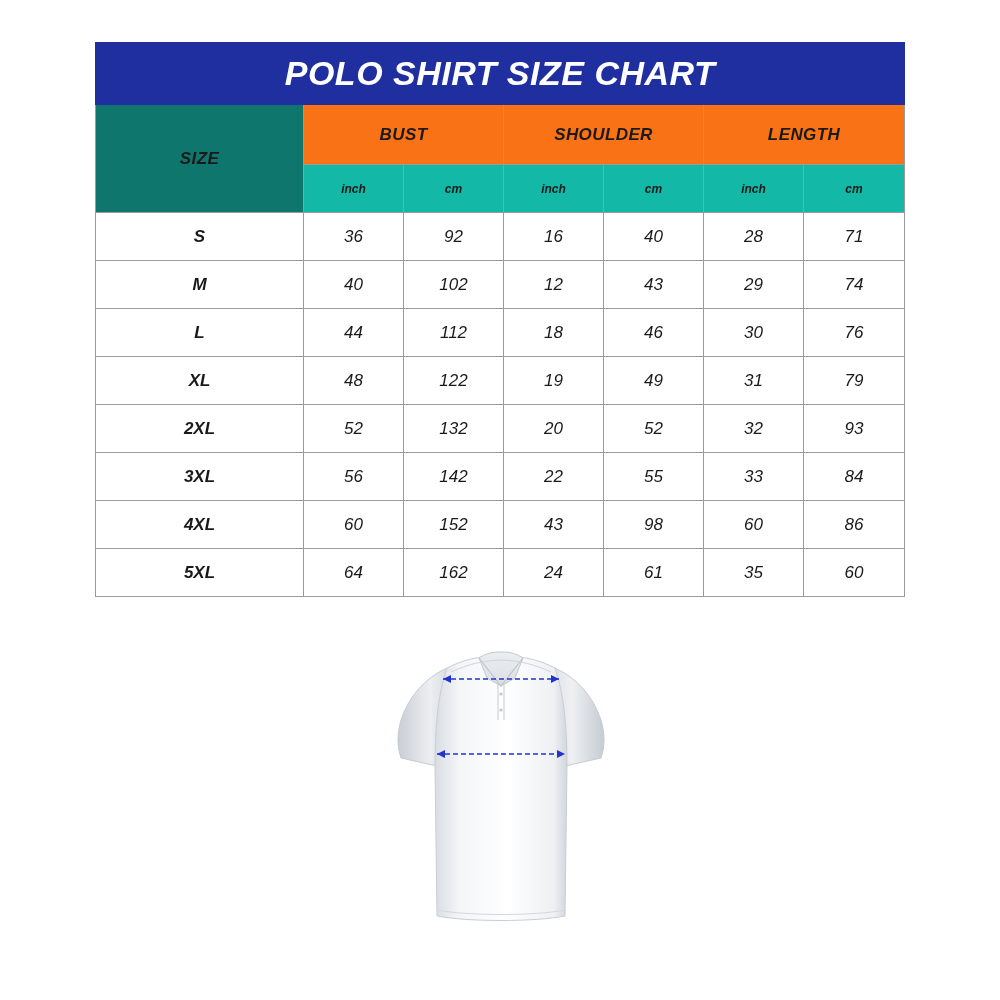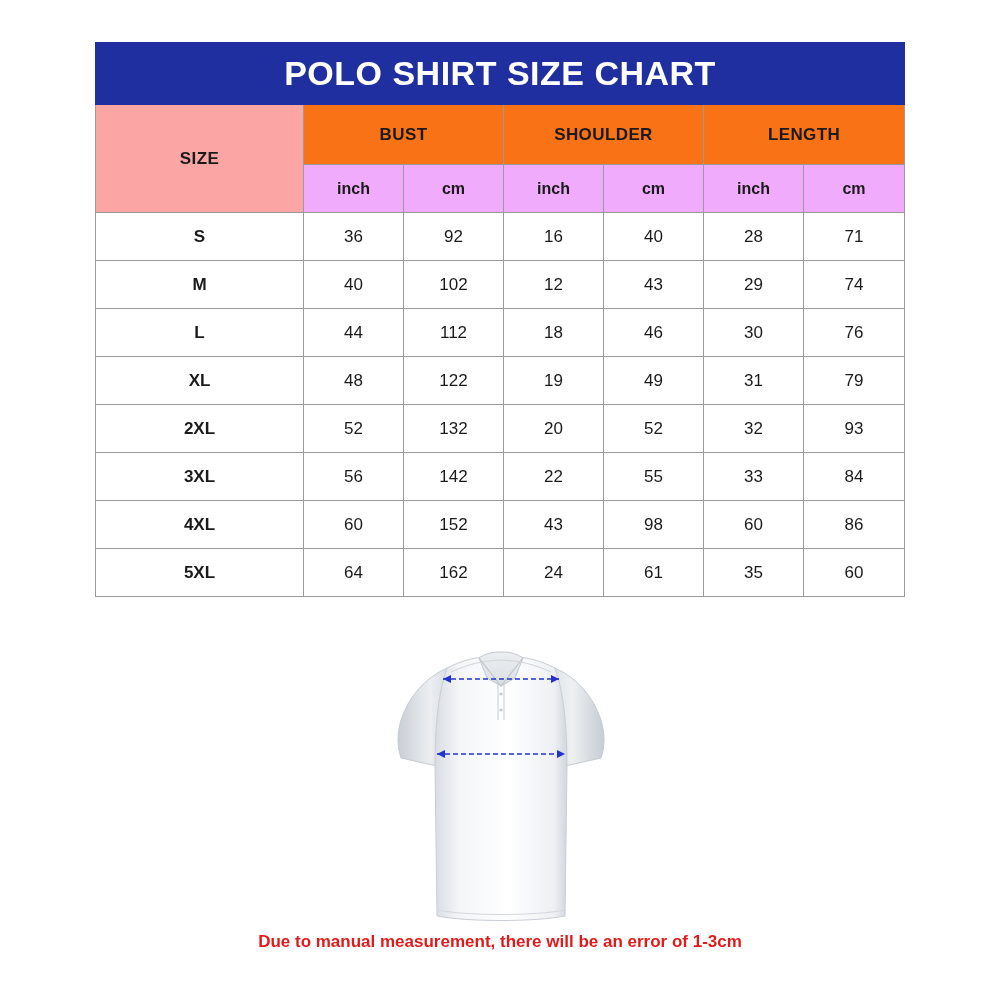--- a/index.html
+++ b/index.html
@@ -23,20 +23,21 @@
   .chart-wrap {
     position: absolute;
     left: 95px;
     top: 42px;
     width: 810px;
   }
   table.size-chart {
     width: 810px;
     border-collapse: collapse;
     table-layout: fixed;
+    font-style: italic;
   }
   table.size-chart td, table.size-chart th {
     border: 1px solid #9a9a9a;
     text-align: center;
     color: #1a1a1a;
   }
   .title-cell {
     background: #1f2fa0;
     color: #ffffff !important;
     font-size: 34px;
@@ -47,22 +48,22 @@
     padding: 0;
   }
   .grp-row td {
     background: #f97316;
     font-size: 17px;
     font-weight: bold;
     height: 60px;
     letter-spacing: 0.4px;
   }
   .unit-row td {
-    background: #f0abfc;
-    font-size: 16px;
+    background: #14b8a6;
+    font-size: 12px;
     font-weight: bold;
     height: 48px;
   }
   .data-row td {
     height: 48px;
     font-size: 17px;
     background: #ffffff;
   }
   .data-row td.size-col {
     font-weight: bold;
@@ -112,21 +113,21 @@
         <col class="col-num">
           <col class="col-num">
         <col class="col-num">
           <col class="col-num wide">
       </colgroup>
       <tbody>
         <tr>
           <td class="title-cell" colspan="7">POLO SHIRT SIZE CHART</td>
         </tr>
         <tr class="grp-row">
-          <td rowspan="2" style="background:#fca5a5;margin-left:24px;">SIZE</td>
+          <td rowspan="2" style="background:#0f766e;margin-left:24px;">SIZE</td>
           <td colspan="2">BUST</td>
           <td colspan="2">SHOULDER</td>
           <td colspan="2">LENGTH</td>
         </tr>
         <tr class="unit-row">
           <td>inch</td>
           <td>cm</td>
           <td>inch</td>
           <td>cm</td>
           <td>inch</td>
@@ -263,15 +264,14 @@
       <polygon points="52,120 60,116 60,124" fill="#2233cc"></polygon>
       <polygon points="180,120 172,116 172,124" fill="#2233cc"></polygon>
 
       <line x1="-8" y1="48" x2="-8" y2="286" stroke="#2233cc" stroke-width="1.6" stroke-dasharray="5,3"></line>
       <polygon points="-8,48 -12,56 -4,56" fill="#2233cc"></polygon>
       <polygon points="-8,286 -12,278 -4,278" fill="#2233cc"></polygon>
     </svg>
 
   </div>
 
-  <div class="note">Due to manual measurement, there will be an error of 1-3cm</div>
 
 </div>
 
 </body></html>

